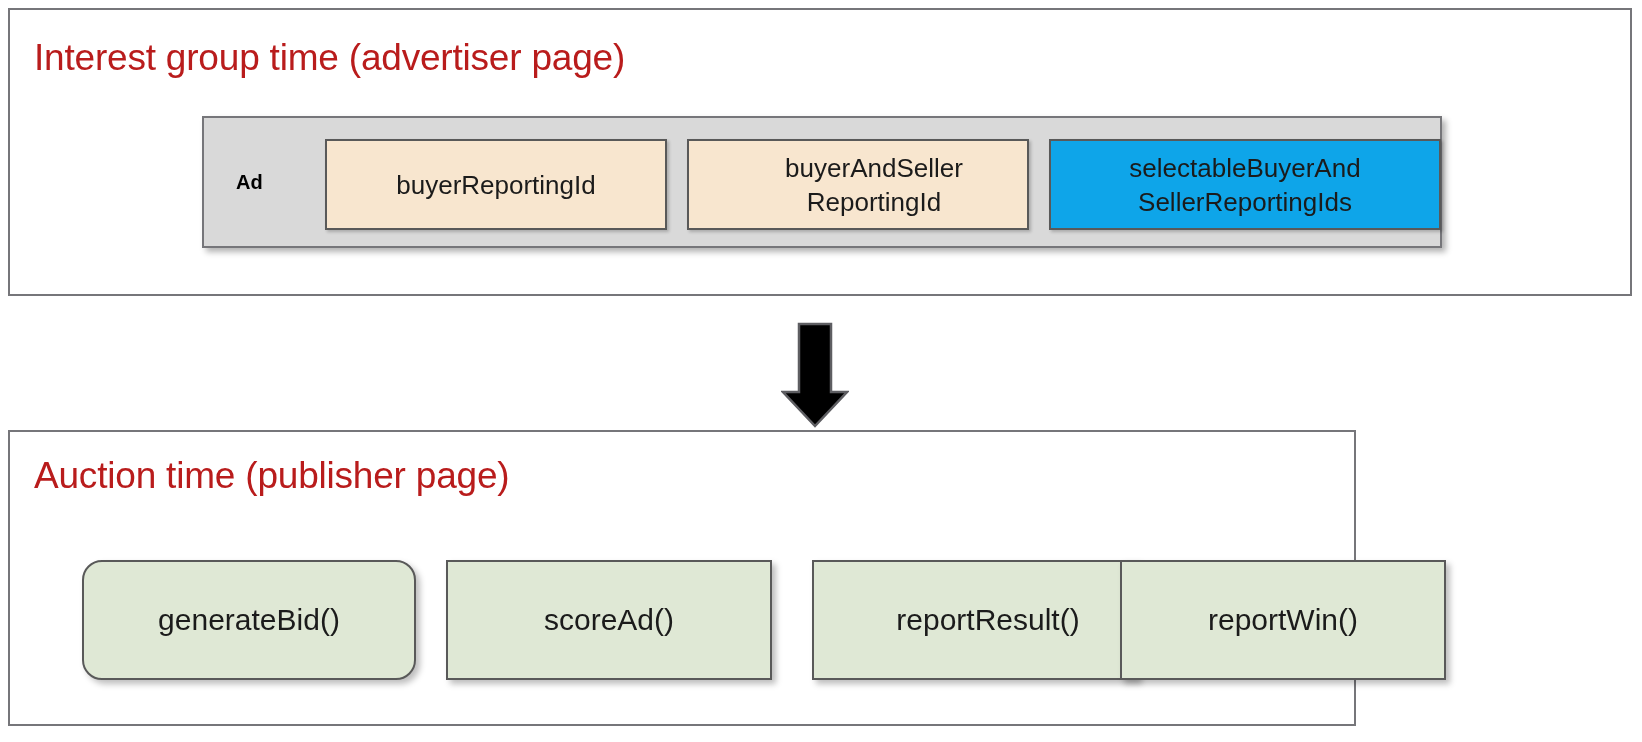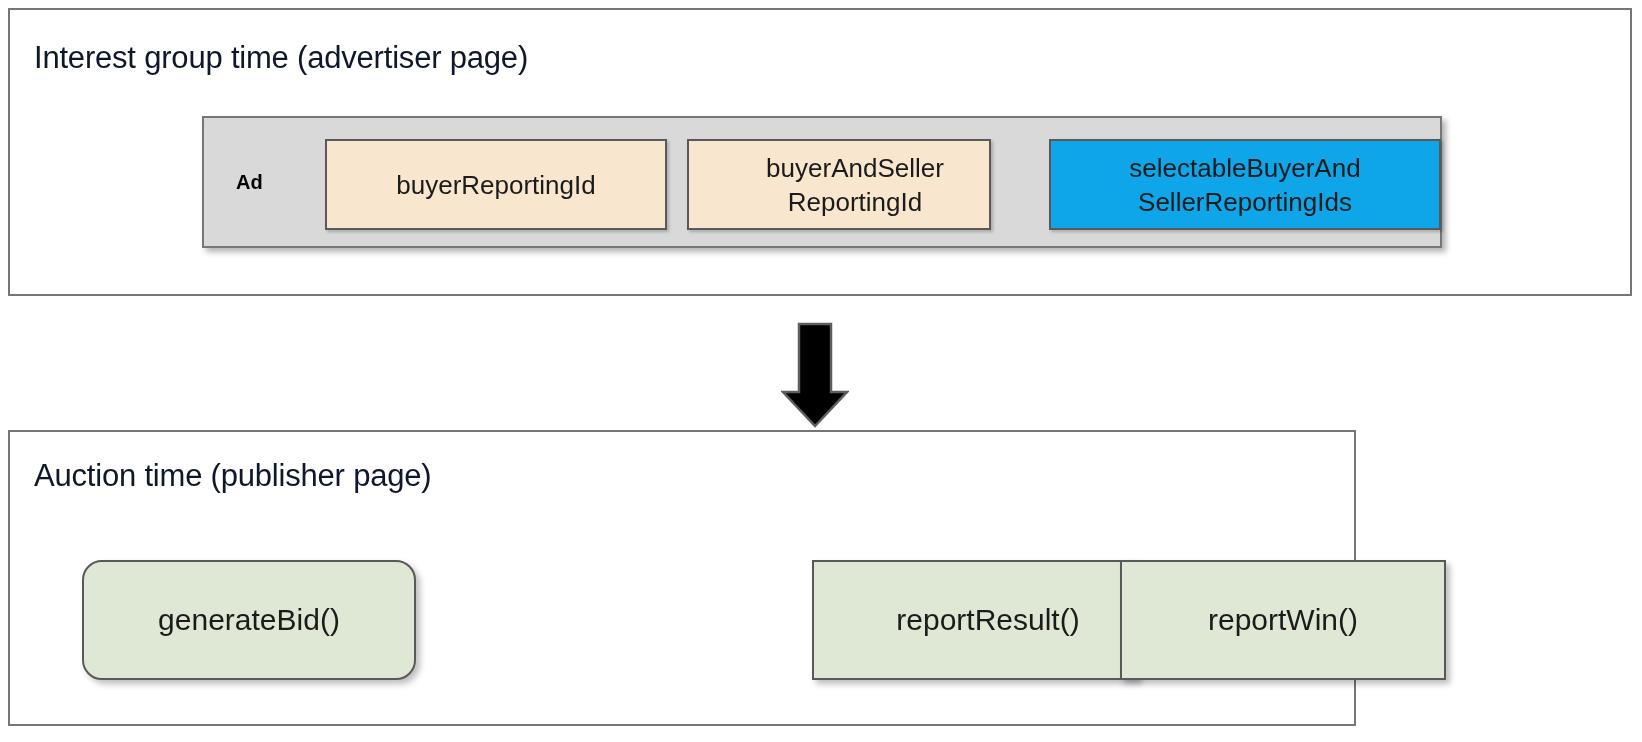--- a/index.html
+++ b/index.html
@@ -40,23 +40,23 @@
   #panel-publisher {
     left: 8px;
     top: 430px;
     width: 1348px;
     height: 296px;
   }
 
   .panel-title {
     position: absolute;
     left: 24px;
-    font-size: 31px;
+    font-size: 37px;
     line-height: 36px;
-    color: #0f172a;
+    color: #b91c1c;
     letter-spacing: -0.2px;
     white-space: nowrap;
   }
   #panel-advertiser .panel-title { top: 30px; }
   #panel-publisher  .panel-title { top: 26px; }
 
   
   #ad-group {
     position: absolute;
     left: 192px;
@@ -89,21 +89,21 @@
     display: flex;
     align-items: center;
     justify-content: center;
     text-align: center;
     font-size: 26px;
     line-height: 34px;
     color: #1b1b1b;
     box-shadow: 2px 2px 3px rgba(0,0,0,0.22);
   }
   #reporting-box-0 { left: 121px;  width: 342px; background: #f8e6cf; }
-  #reporting-box-1 { left: 483px;  width: 304px; background: #f8e6cf; padding-left: 32px; }
+  #reporting-box-1 { left: 483px;  width: 342px; background: #f8e6cf; padding-left: 32px; }
   #reporting-box-2 { left: 845px;  width: 392px; background: #0ea5e9; }
 
   
   #flow-arrow {
     position: absolute;
     left: 781px;
     top: 322px;
     width: 68px;
     height: 106px;
   }
@@ -169,20 +169,23 @@
   </svg>
 
   <div class="panel" id="panel-publisher">
 
     <div class="panel-title">Auction time (publisher page)</div>
 
     <div class="func-box" id="func-box-0">
       <span>generateBid()</span>
     </div>
 
+    <div class="func-box" id="func-box-1">
+      <span>scoreAd()</span>
+    </div>
 
     <div class="func-box" id="func-box-2">
       <span>reportResult()</span>
     </div>
 
     <div class="func-box" id="func-box-3">
       <span>reportWin()</span>
     </div>
 
   </div>

